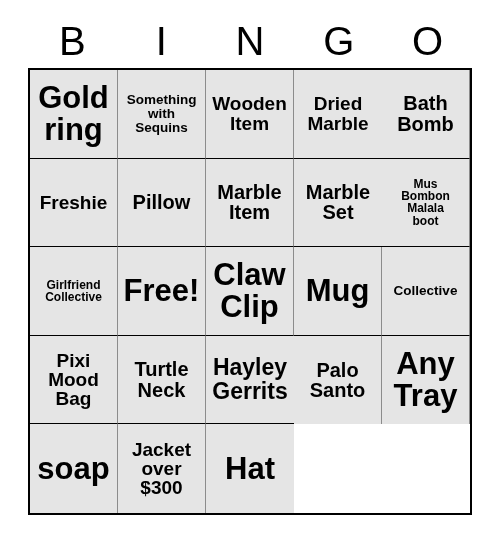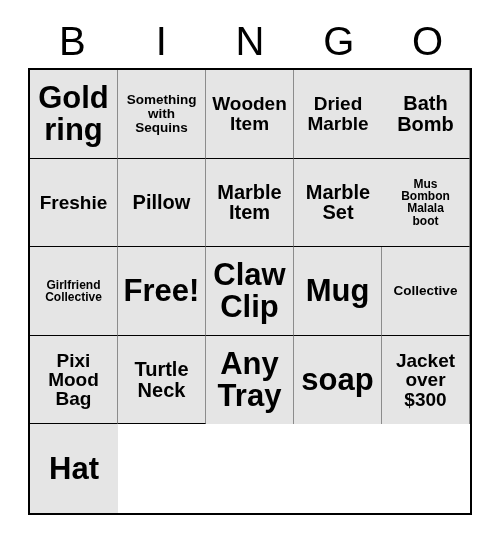--- a/index.html
+++ b/index.html
@@ -170,21 +170,29 @@
       </div>
     <div class="cell fs-m">
         <span class="cell-text">Pixi
 Mood
 Bag</span>
       </div>
     <div class="cell fs-xl">
         <span class="cell-text">Turtle
 Neck</span>
       </div>
-
+    <div class="cell fs-l col-last">
+        <span class="cell-text">Hayley
+Gerrits</span>
+      </div>
+
+    <div class="cell fs-xl row-last">
+        <span class="cell-text">Palo
+Santo</span>
+      </div>
     <div class="cell fs-xxl row-last">
         <span class="cell-text">Any
 Tray</span>
       </div>
     <div class="cell fs-xxl row-last">
         <span class="cell-text">soap</span>
       </div>
     <div class="cell fs-m row-last">
         <span class="cell-text">Jacket
 over

